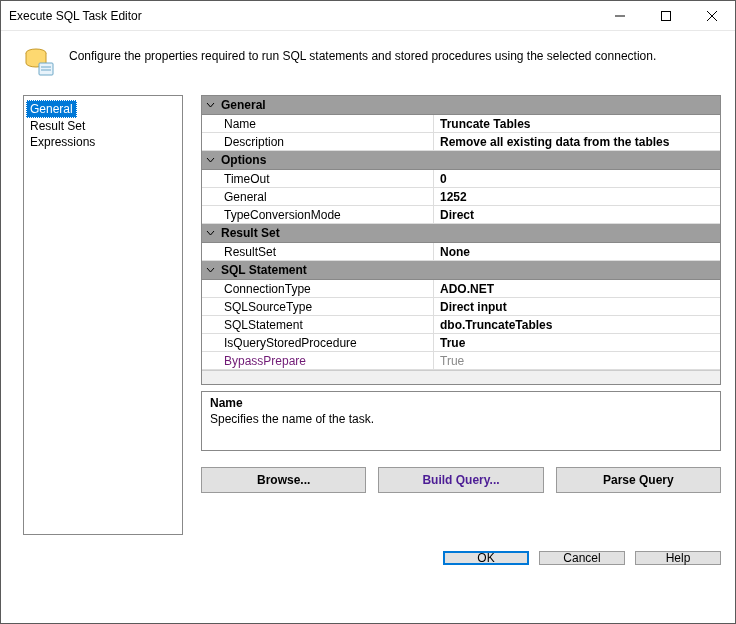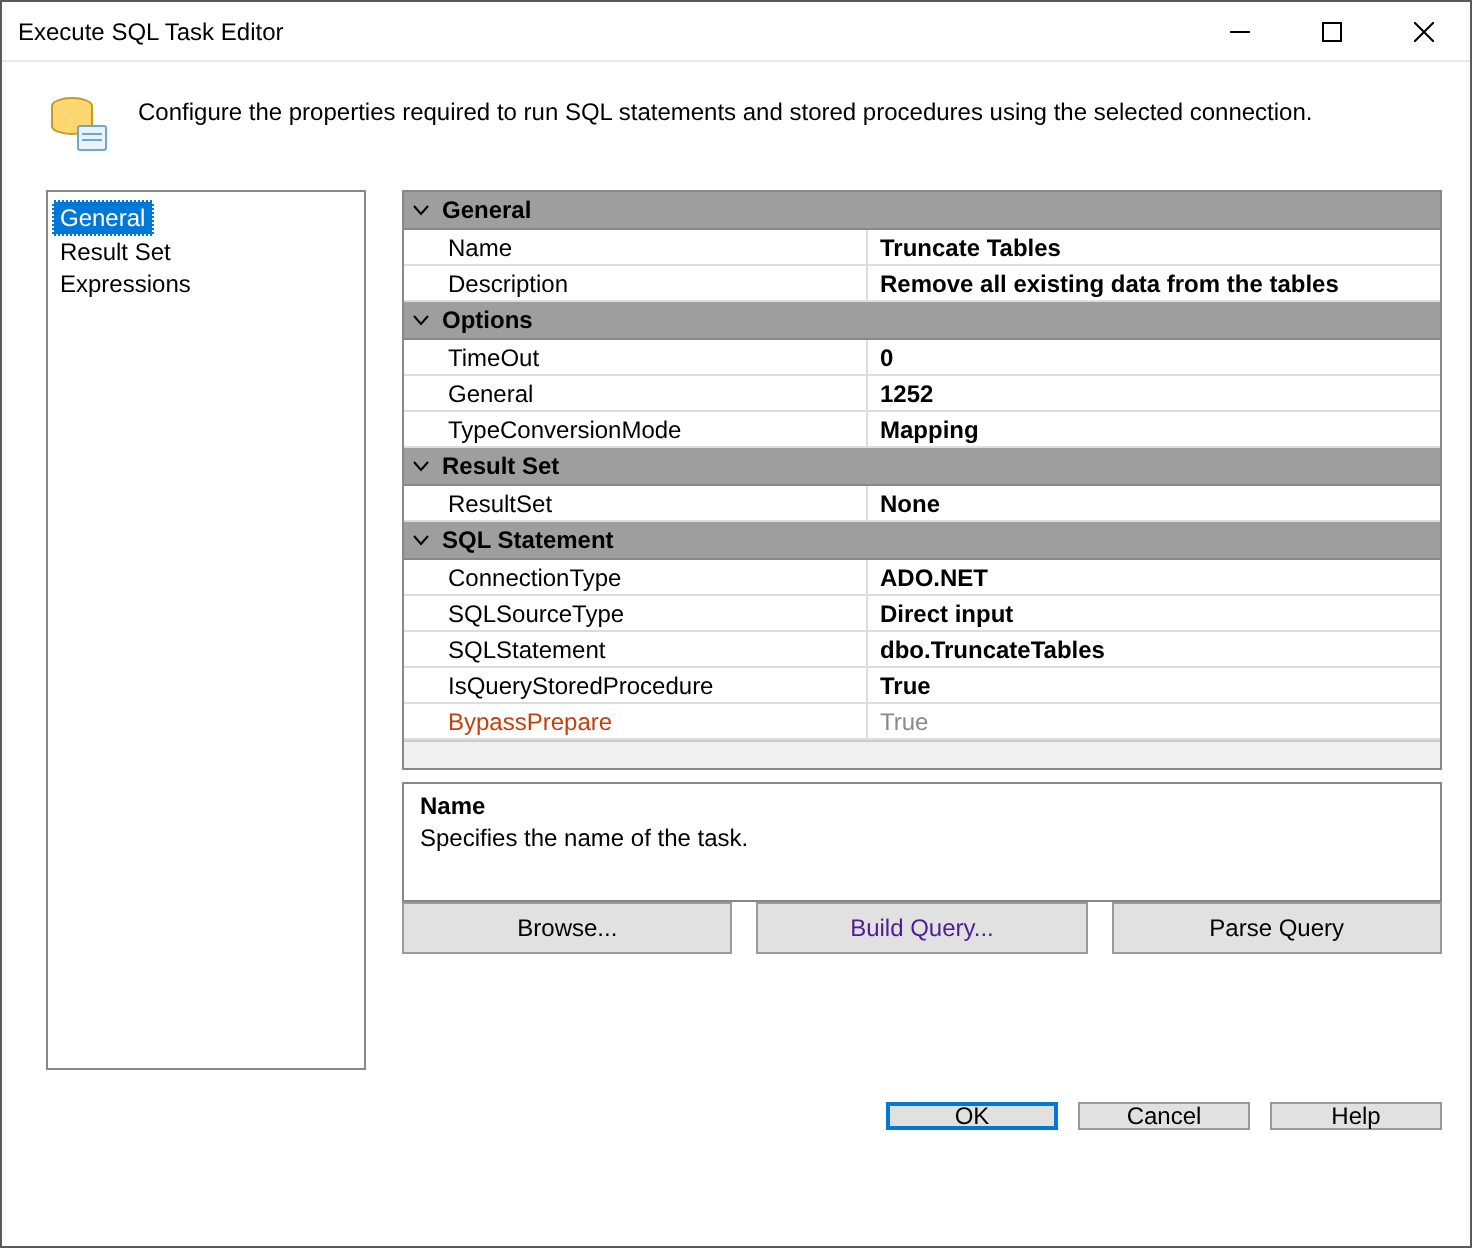--- a/index.html
+++ b/index.html
@@ -100,21 +100,21 @@
     align-items: stretch;
   }
   .prop-label {
     width: 232px;
     padding: 1px 4px 1px 22px;
     border-right: 1px solid #ddd;
     background: #fff;
     display: flex;
     align-items: center;
   }
-  .prop-label.disabled { color: #c2410c; }
+  .prop-label.disabled { color: #701a75; }
   .prop-value {
     flex: 1;
     padding: 1px 6px;
     font-weight: bold;
     display: flex;
     align-items: center;
   }
   .prop-value.disabled { color: #8a8a8a; font-weight: normal; }
   .grid-blank {
     height: 14px;
@@ -124,20 +124,22 @@
   .desc-box {
     border: 1px solid #888;
     margin-top: 6px;
     padding: 4px 8px 18px 8px;
     min-height: 60px;
   }
   .desc-title { font-weight: bold; margin-bottom: 2px; }
   .action-row {
     display: flex;
     gap: 12px;
+    margin-top: 16px;
+    font-weight: bold;
   }
   .action-row .btn {
     flex: 1;
     height: 26px;
     border: 1px solid #9a9a9a;
     background: #e1e1e1;
     display: flex;
     align-items: center;
     justify-content: center;
     font-size: 12px;
@@ -239,21 +241,21 @@
       <div class="prop-row">
         <div class="prop-label">TimeOut</div>
         <div class="prop-value">0</div>
       </div>
       <div class="prop-row">
         <div class="prop-label">General</div>
         <div class="prop-value">1252</div>
       </div>
       <div class="prop-row">
         <div class="prop-label">TypeConversionMode</div>
-        <div class="prop-value">Mapping</div>
+        <div class="prop-value">Direct</div>
       </div>
 
       <div class="section-header">
         <span class="chev">
             <svg width="9" height="9">
               <polyline points="1,2 4.5,6 8,2" fill="none" stroke="#000"></polyline>
             </svg>
           </span>
         <span>Result Set</span>
       </div>

